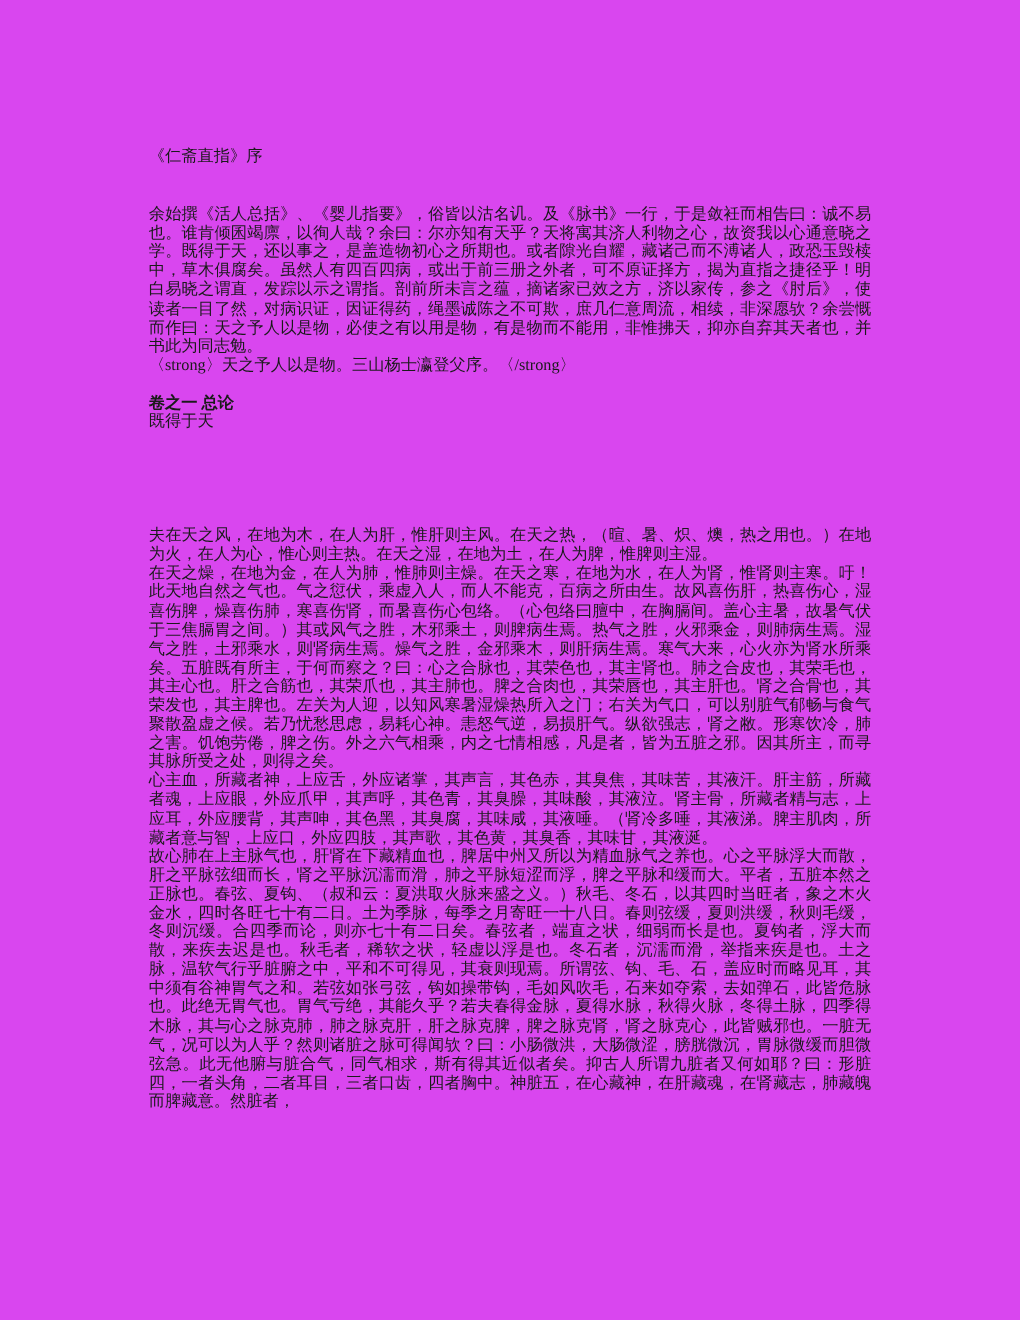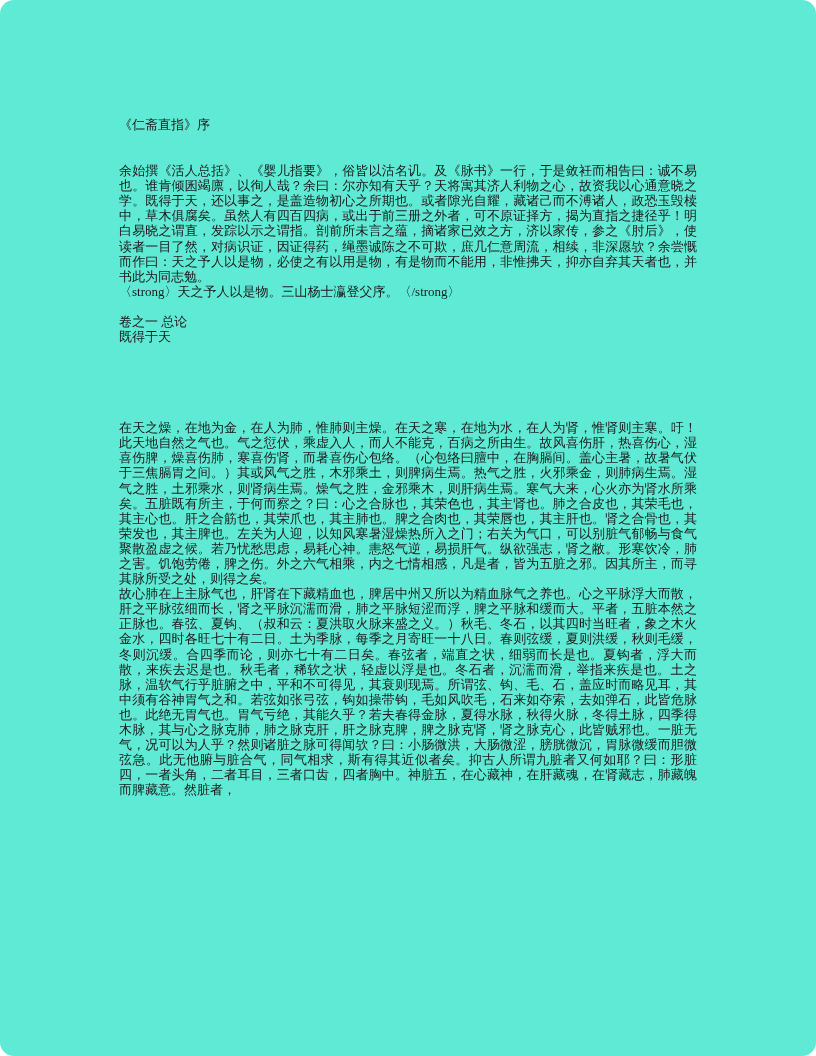--- a/index.html
+++ b/index.html
@@ -4,24 +4,23 @@
 <style>
   html, body {
     margin: 0;
     padding: 0;
     background: #ffffff;
   }
   .page {
     position: relative;
     width: 816px;
     height: 1056px;
-    background: #5eead4;
+    background: #d946ef;
     overflow: hidden;
     font-family: "Liberation Serif", "DejaVu Serif", serif;
-    border-radius: 14px;
   }
   .content {
     position: absolute;
     left: 119px;
     top: 117px;
     width: 578px;
     color: #1a1a1a;
     font-size: 13px;
     line-height: 15.1px;
     letter-spacing: 0;
@@ -30,20 +29,21 @@
     margin: 0;
     padding: 0;
     text-align: justify;
     word-break: break-all;
   }
   .title {
     margin-bottom: 31px !important;
   }
   .volume {
     margin-top: 15px !important;
+    font-weight: bold;
   }
   .body-block {
     margin-top: 76px;
   }
 </style>
 </head>
 <body>
 
 <div class="page">
   <div class="content">
@@ -51,17 +51,19 @@
 
     <p class="para">余始撰《活人总括》、《婴儿指要》，俗皆以沽名讥。及《脉书》一行，于是敛衽而相告曰：诚不易也。谁肯倾囷竭廪，以徇人哉？余曰：尔亦知有天乎？天将寓其济人利物之心，故资我以心通意晓之学。既得于天，还以事之，是盖造物初心之所期也。或者隙光自耀，藏诸己而不溥诸人，政恐玉毁椟中，草木俱腐矣。虽然人有四百四病，或出于前三册之外者，可不原证择方，揭为直指之捷径乎！明白易晓之谓直，发踪以示之谓指。剖前所未言之蕴，摘诸家已效之方，济以家传，参之《肘后》，使读者一目了然，对病识证，因证得药，绳墨诚陈之不可欺，庶几仁意周流，相续，非深愿欤？余尝慨而作曰：天之予人以是物，必使之有以用是物，有是物而不能用，非惟拂天，抑亦自弃其天者也，并书此为同志勉。</p>
 
     <p class="para">〈strong〉天之予人以是物。三山杨士瀛登父序。〈/strong〉</p>
 
     <p class="para volume">卷之一 总论</p>
 
     <p class="para">既得于天</p>
 
     <div class="body-block">
+      <p class="para">夫在天之风，在地为木，在人为肝，惟肝则主风。在天之热，（暄、暑、炽、燠，热之用也。）在地为火，在人为心，惟心则主热。在天之湿，在地为土，在人为脾，惟脾则主湿。</p>
       <p class="para">在天之燥，在地为金，在人为肺，惟肺则主燥。在天之寒，在地为水，在人为肾，惟肾则主寒。吁！此天地自然之气也。气之愆伏，乘虚入人，而人不能克，百病之所由生。故风喜伤肝，热喜伤心，湿喜伤脾，燥喜伤肺，寒喜伤肾，而暑喜伤心包络。（心包络曰膻中，在胸膈间。盖心主暑，故暑气伏于三焦膈胃之间。）其或风气之胜，木邪乘土，则脾病生焉。热气之胜，火邪乘金，则肺病生焉。湿气之胜，土邪乘水，则肾病生焉。燥气之胜，金邪乘木，则肝病生焉。寒气大来，心火亦为肾水所乘矣。五脏既有所主，于何而察之？曰：心之合脉也，其荣色也，其主肾也。肺之合皮也，其荣毛也，其主心也。肝之合筋也，其荣爪也，其主肺也。脾之合肉也，其荣唇也，其主肝也。肾之合骨也，其荣发也，其主脾也。左关为人迎，以知风寒暑湿燥热所入之门；右关为气口，可以别脏气郁畅与食气聚散盈虚之候。若乃忧愁思虑，易耗心神。恚怒气逆，易损肝气。纵欲强志，肾之敝。形寒饮冷，肺之害。饥饱劳倦，脾之伤。外之六气相乘，内之七情相感，凡是者，皆为五脏之邪。因其所主，而寻其脉所受之处，则得之矣。</p>
+      <p class="para">心主血，所藏者神，上应舌，外应诸掌，其声言，其色赤，其臭焦，其味苦，其液汗。肝主筋，所藏者魂，上应眼，外应爪甲，其声呼，其色青，其臭臊，其味酸，其液泣。肾主骨，所藏者精与志，上应耳，外应腰背，其声呻，其色黑，其臭腐，其味咸，其液唾。（肾冷多唾，其液涕。脾主肌肉，所藏者意与智，上应口，外应四肢，其声歌，其色黄，其臭香，其味甘，其液涎。</p>
       <p class="para">故心肺在上主脉气也，肝肾在下藏精血也，脾居中州又所以为精血脉气之养也。心之平脉浮大而散，肝之平脉弦细而长，肾之平脉沉濡而滑，肺之平脉短涩而浮，脾之平脉和缓而大。平者，五脏本然之正脉也。春弦、夏钩、（叔和云：夏洪取火脉来盛之义。）秋毛、冬石，以其四时当旺者，象之木火金水，四时各旺七十有二日。土为季脉，每季之月寄旺一十八日。春则弦缓，夏则洪缓，秋则毛缓，冬则沉缓。合四季而论，则亦七十有二日矣。春弦者，端直之状，细弱而长是也。夏钩者，浮大而散，来疾去迟是也。秋毛者，稀软之状，轻虚以浮是也。冬石者，沉濡而滑，举指来疾是也。土之脉，温软气行乎脏腑之中，平和不可得见，其衰则现焉。所谓弦、钩、毛、石，盖应时而略见耳，其中须有谷神胃气之和。若弦如张弓弦，钩如操带钩，毛如风吹毛，石来如夺索，去如弹石，此皆危脉也。此绝无胃气也。胃气亏绝，其能久乎？若夫春得金脉，夏得水脉，秋得火脉，冬得土脉，四季得木脉，其与心之脉克肺，肺之脉克肝，肝之脉克脾，脾之脉克肾，肾之脉克心，此皆贼邪也。一脏无气，况可以为人乎？然则诸脏之脉可得闻欤？曰：小肠微洪，大肠微涩，膀胱微沉，胃脉微缓而胆微弦急。此无他腑与脏合气，同气相求，斯有得其近似者矣。抑古人所谓九脏者又何如耶？曰：形脏四，一者头角，二者耳目，三者口齿，四者胸中。神脏五，在心藏神，在肝藏魂，在肾藏志，肺藏魄而脾藏意。然脏者，</p>
     </div>
   </div>
 </div>
 
 </body></html>

